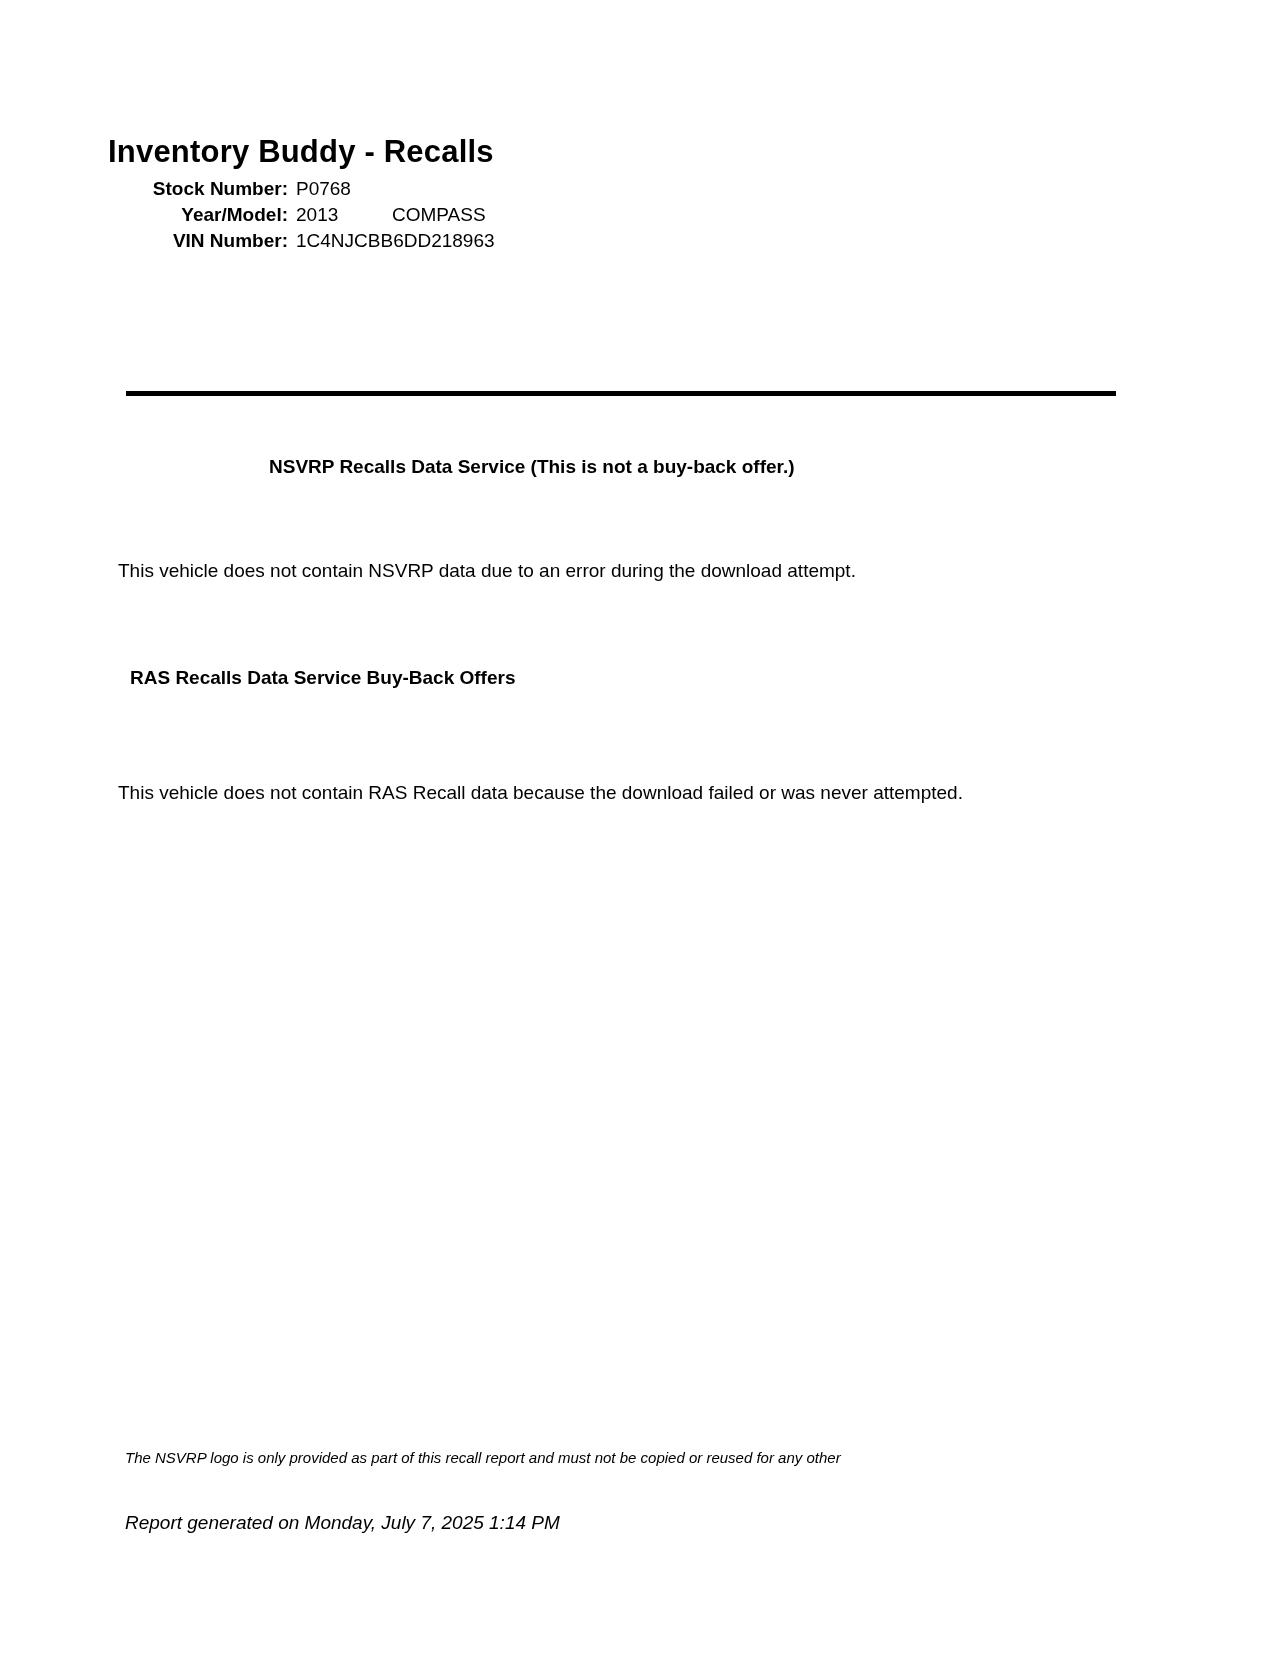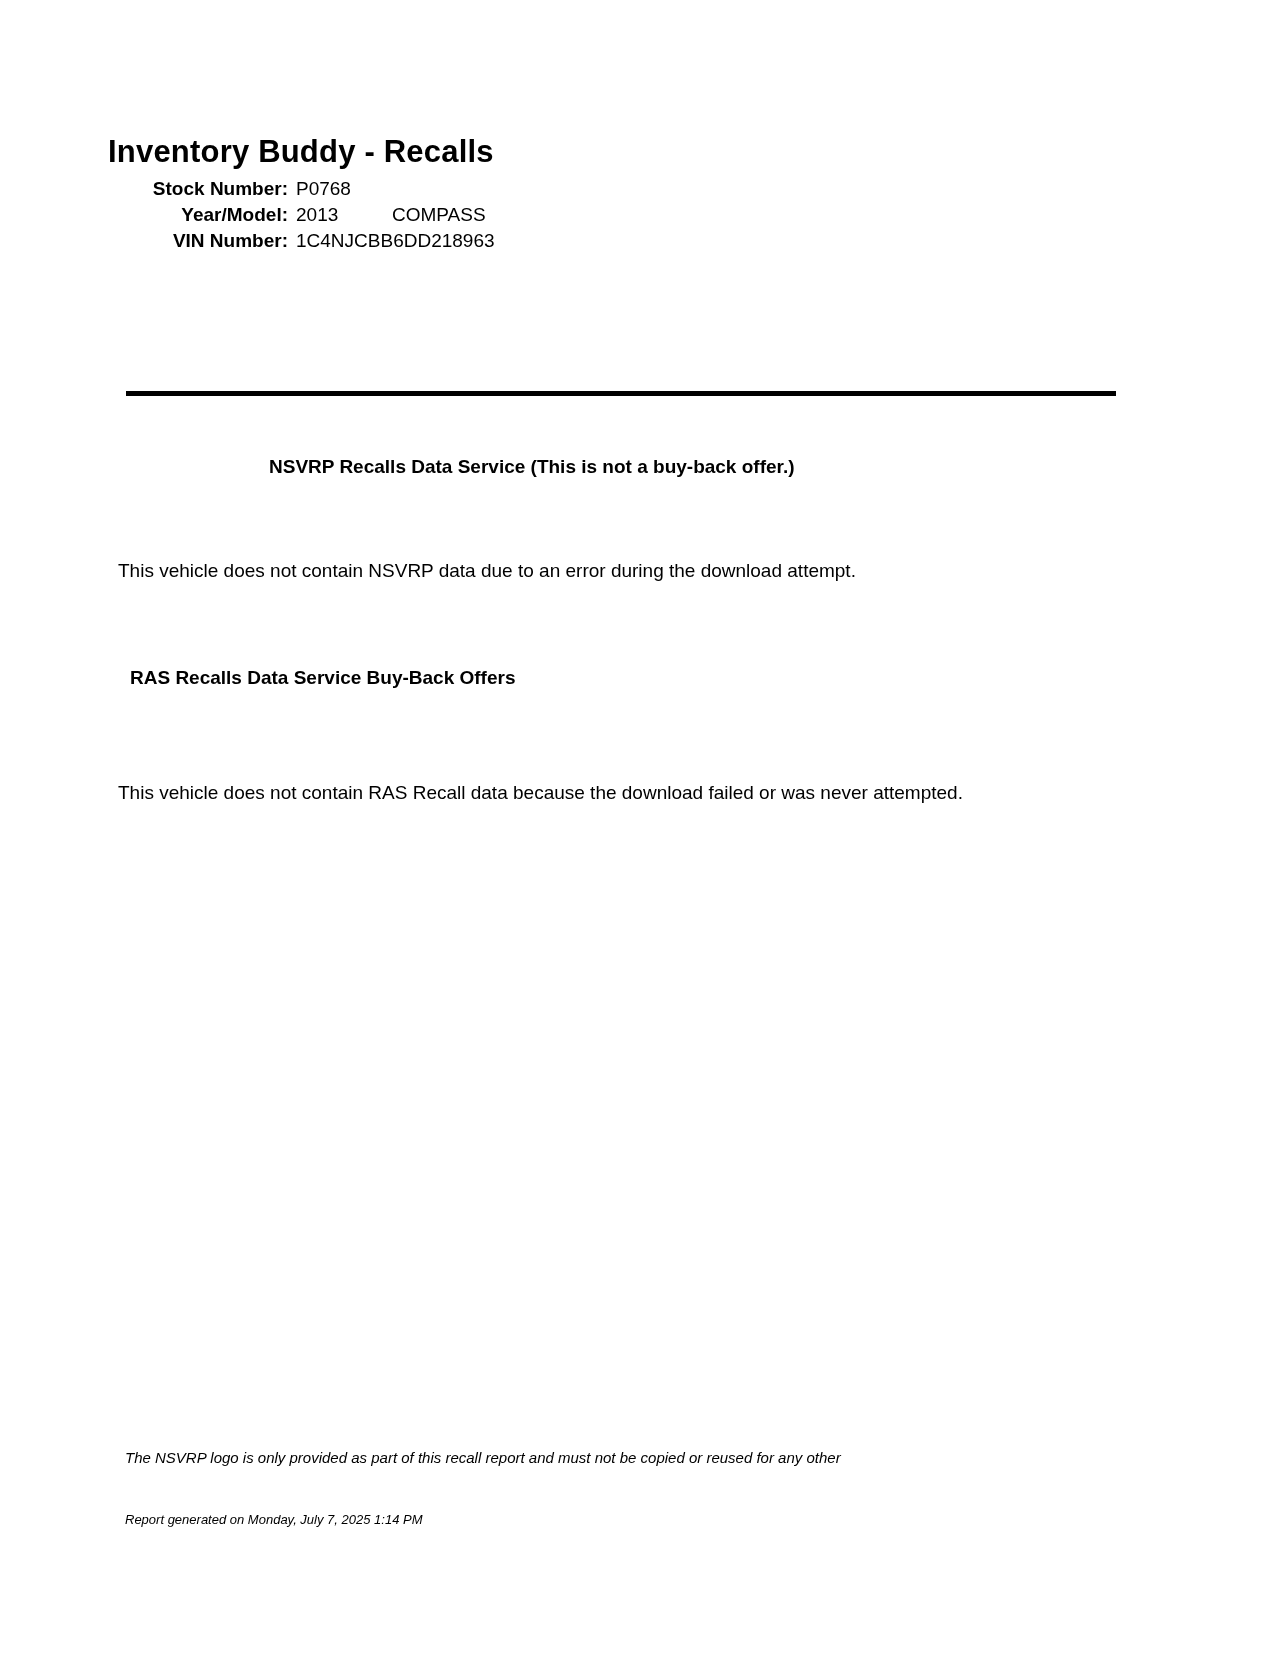--- a/index.html
+++ b/index.html
@@ -103,21 +103,21 @@
     left: 125px;
     top: 1445px;
     font-size: 15px;
     font-style: italic;
     line-height: 26px;
     white-space: nowrap;
   }
   .footer-generated {
     left: 125px;
     top: 1512px;
-    font-size: 13px;
+    font-size: 19px;
     font-style: italic;
     white-space: nowrap;
   }
 </style>
 </head>
 <body>
 
 <div class="page">
 
   <div class="abs doc-title">Inventory Buddy - Recalls</div>

